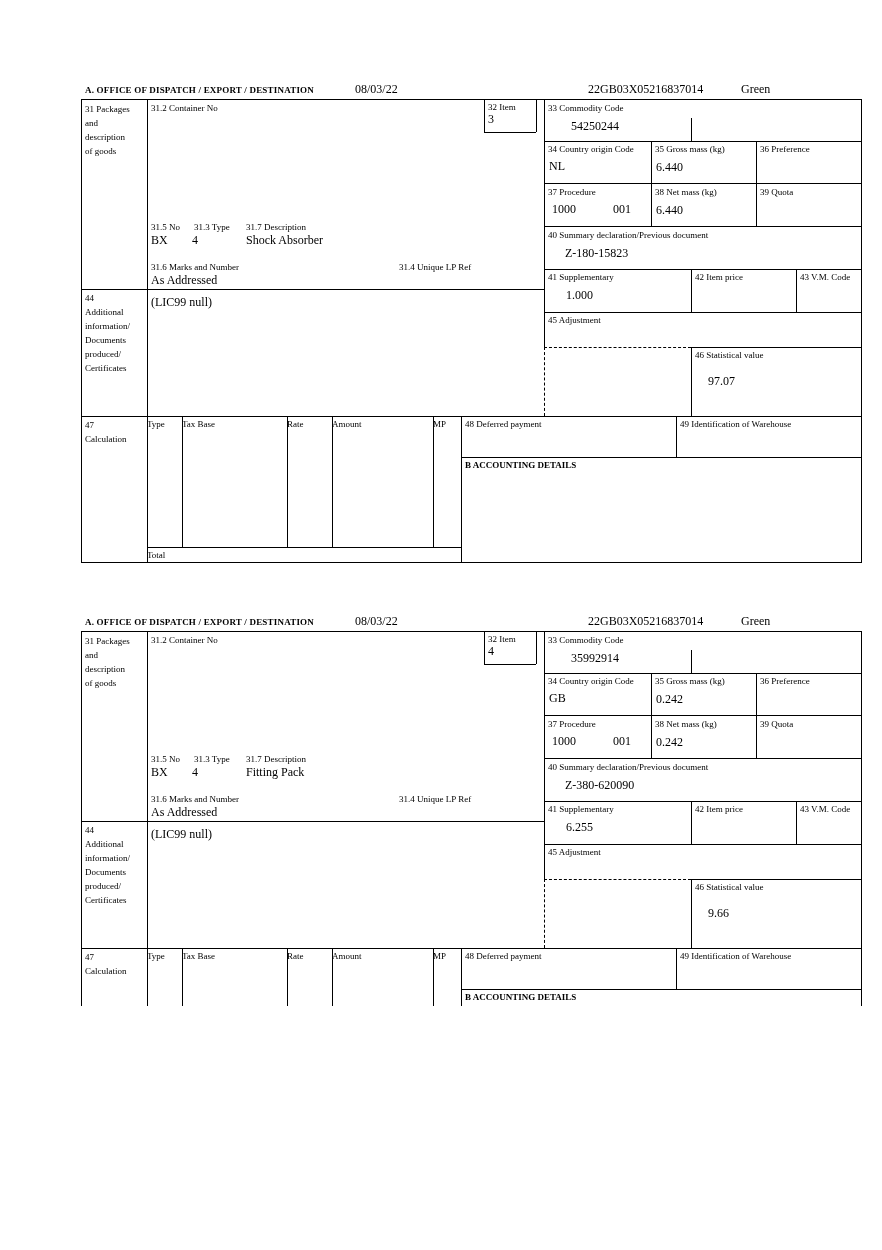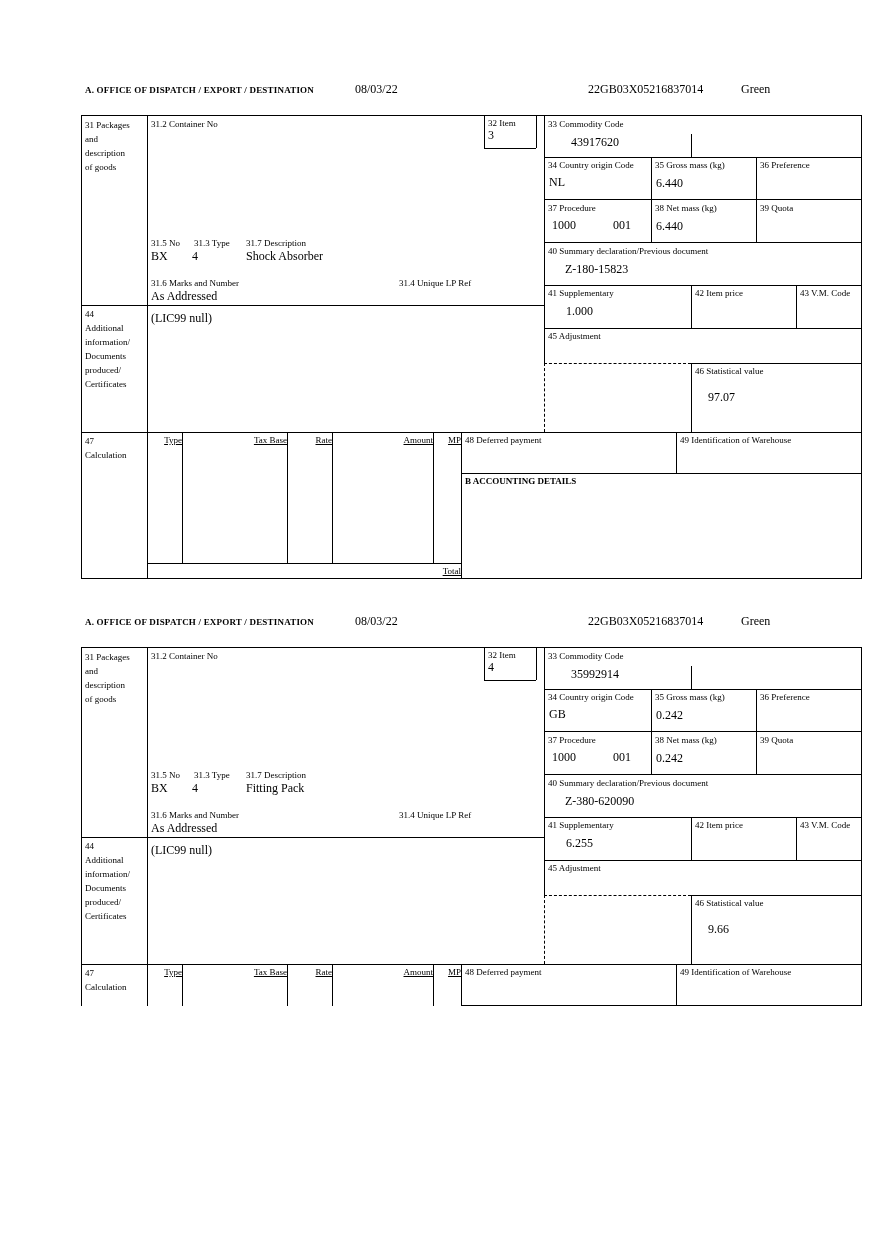--- a/index.html
+++ b/index.html
@@ -25,33 +25,32 @@
   .hdr-a { position: absolute; left: 4px; top: 5px; font-size: 9px; font-weight: bold; letter-spacing: 0.2px; white-space: nowrap; }
   .hdr-date { position: absolute; left: 274px; top: 2px; font-size: 12px; white-space: nowrap; }
   .hdr-mrn { position: absolute; left: 507px; top: 2px; font-size: 12px; white-space: nowrap; }
   .hdr-routing { position: absolute; left: 660px; top: 2px; font-size: 12px; white-space: nowrap; }
 
   .form-box {
     position: absolute;
     top: 19px; left: 0;
     width: 779px; height: 462px;
     border: 1px solid #000;
-    margin-top: 16px;
   }
   .hl { position: absolute; height: 1px; background: #000; }
   .vl { position: absolute; width: 1px; background: #000; }
   .hl-dash { position: absolute; height: 0; border-top: 1px dashed #000; }
   .vl-dash { position: absolute; width: 0; border-left: 1px dashed #000; }
 
   .lbl { position: absolute; font-size: 9px; white-space: nowrap; }
   .val { position: absolute; font-size: 12px; white-space: nowrap; }
   .bold { font-weight: bold; }
   .multiline { position: absolute; font-size: 9px; line-height: 14px; }
   .multiline span { display: block; }
-  .ctr { text-align: right; text-decoration: underline; }
+  .ctr { text-align: left; }
 </style>
 </head>
 <body>
 
 <div id="page">
   <div id="sections-root">
   <section class="sad-section">
 
     <div class="hdr-row">
       <span class="hdr-a">A. OFFICE OF DISPATCH / EXPORT / DESTINATION</span>
@@ -118,21 +117,21 @@
         <span>44</span>
         <span>Additional</span>
         <span>information/</span>
         <span>Documents</span>
         <span>produced/</span>
         <span>Certificates</span>
       </div>
       <span class="val" style="left:69px;top:195px;">(LIC99 null)</span>
 
       <span class="lbl" style="left:466px;top:3px;">33 Commodity Code</span>
-      <span class="val" style="left:489px;top:19px;">43917620</span>
+      <span class="val" style="left:489px;top:19px;">54250244</span>
 
       <span class="lbl" style="left:466px;top:44px;">34 Country origin Code</span>
       <span class="val" style="left:467px;top:59px;">NL</span>
       <span class="lbl" style="left:573px;top:44px;">35 Gross mass (kg)</span>
       <span class="val" style="left:574px;top:60px;">6.440</span>
       <span class="lbl" style="left:678px;top:44px;">36 Preference</span>
 
       <span class="lbl" style="left:466px;top:87px;">37 Procedure</span>
       <span class="val" style="left:470px;top:102px;">1000</span>
       <span class="val" style="left:531px;top:102px;">001</span>

